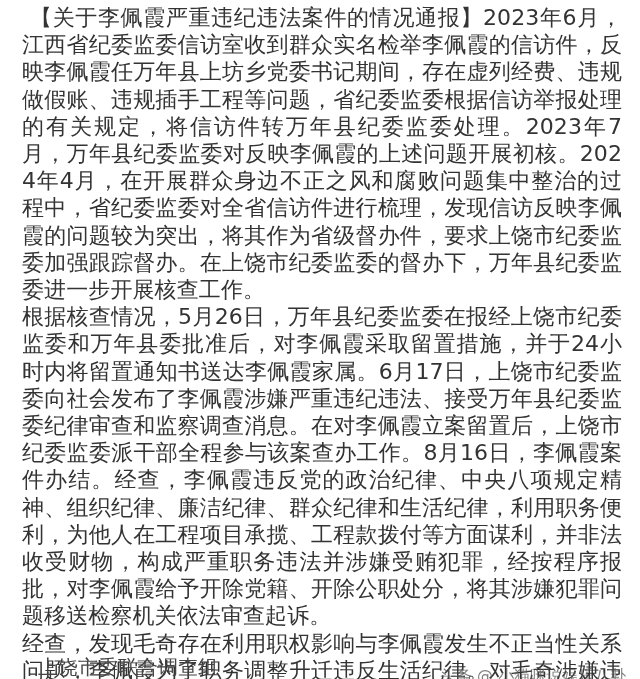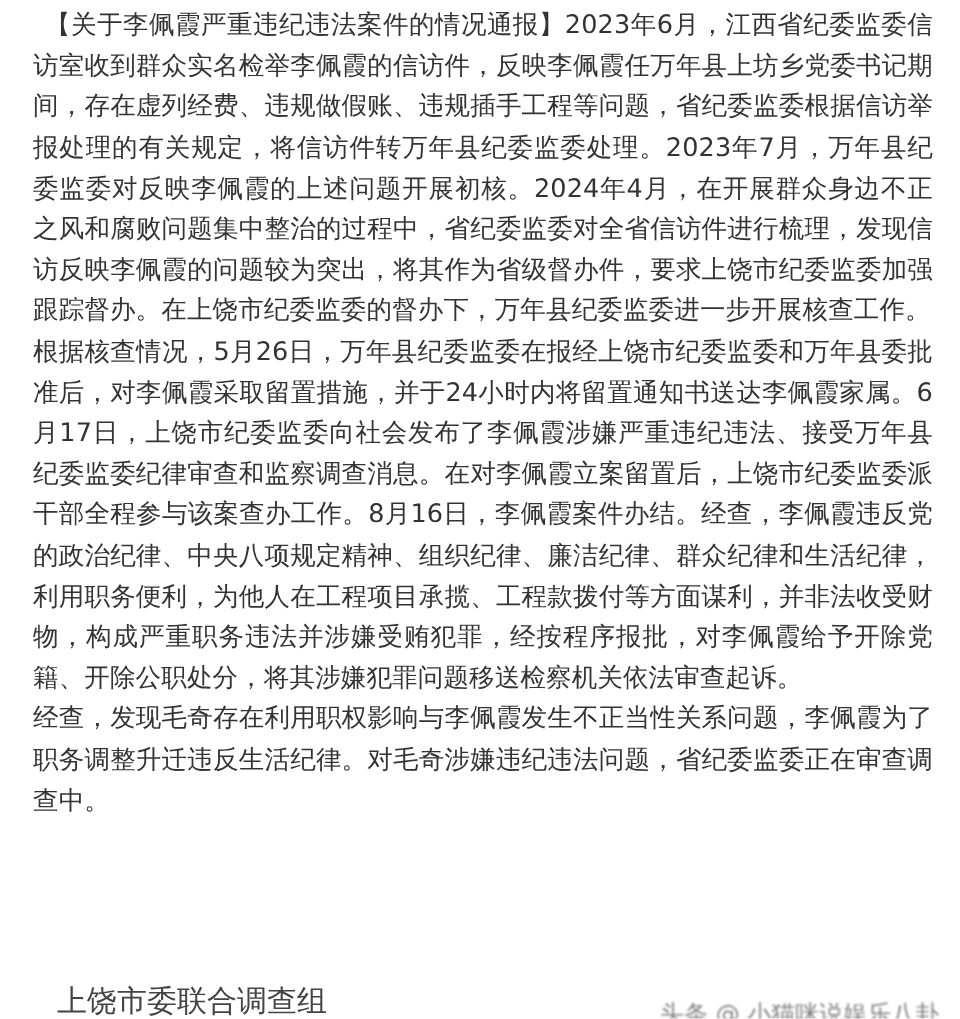--- a/index.html
+++ b/index.html
@@ -16,21 +16,21 @@
       color: #333333;
     }
     .article {
       position: absolute;
       left: 22px;
       top: 4px;
       width: 600px;
     }
     .para {
       margin: 0;
-      font-size: 17px;
+      font-size: 22px;
       line-height: 27.2px;
       letter-spacing: 0.1px;
       text-align: justify;
       text-indent: 0;
       word-break: break-all;
     }
     .para.lead {
       text-indent: 8px;
     }
     .signature {

